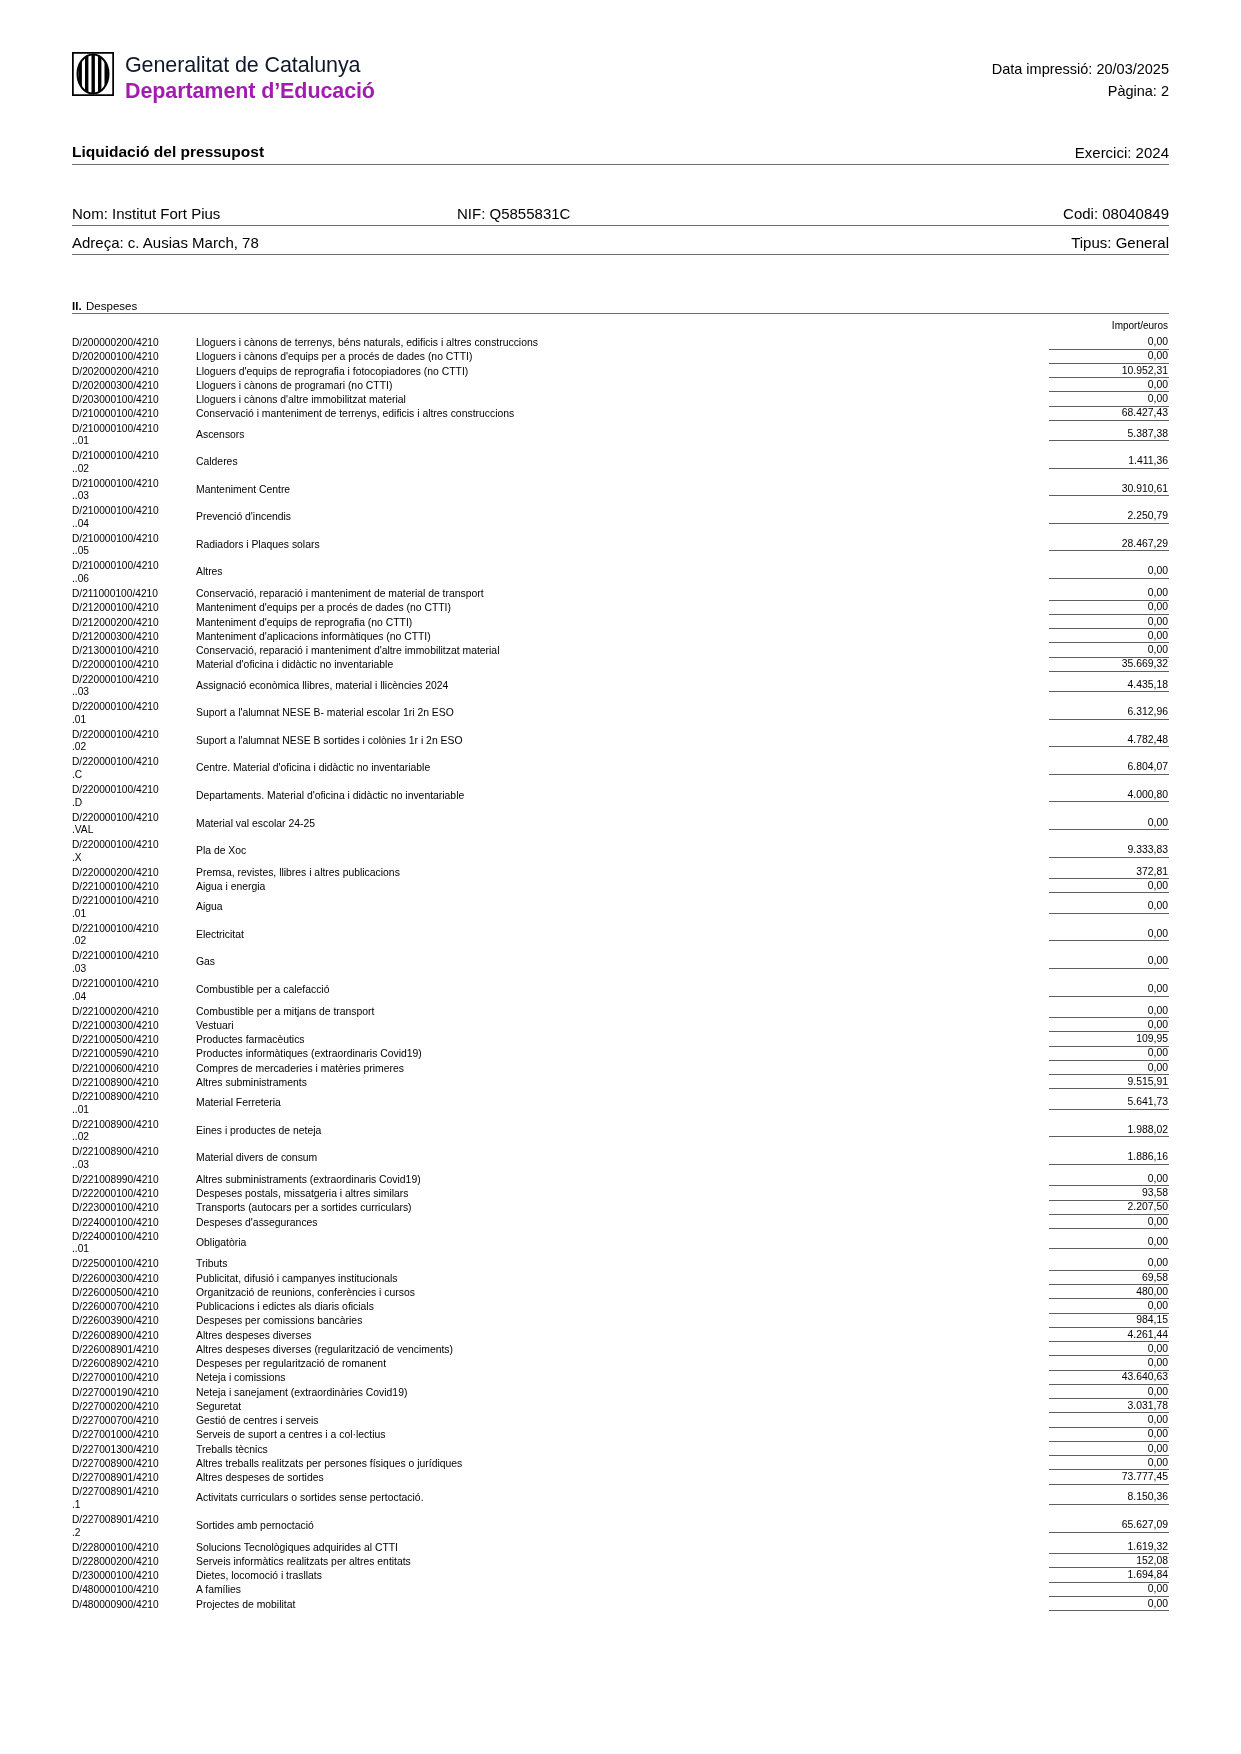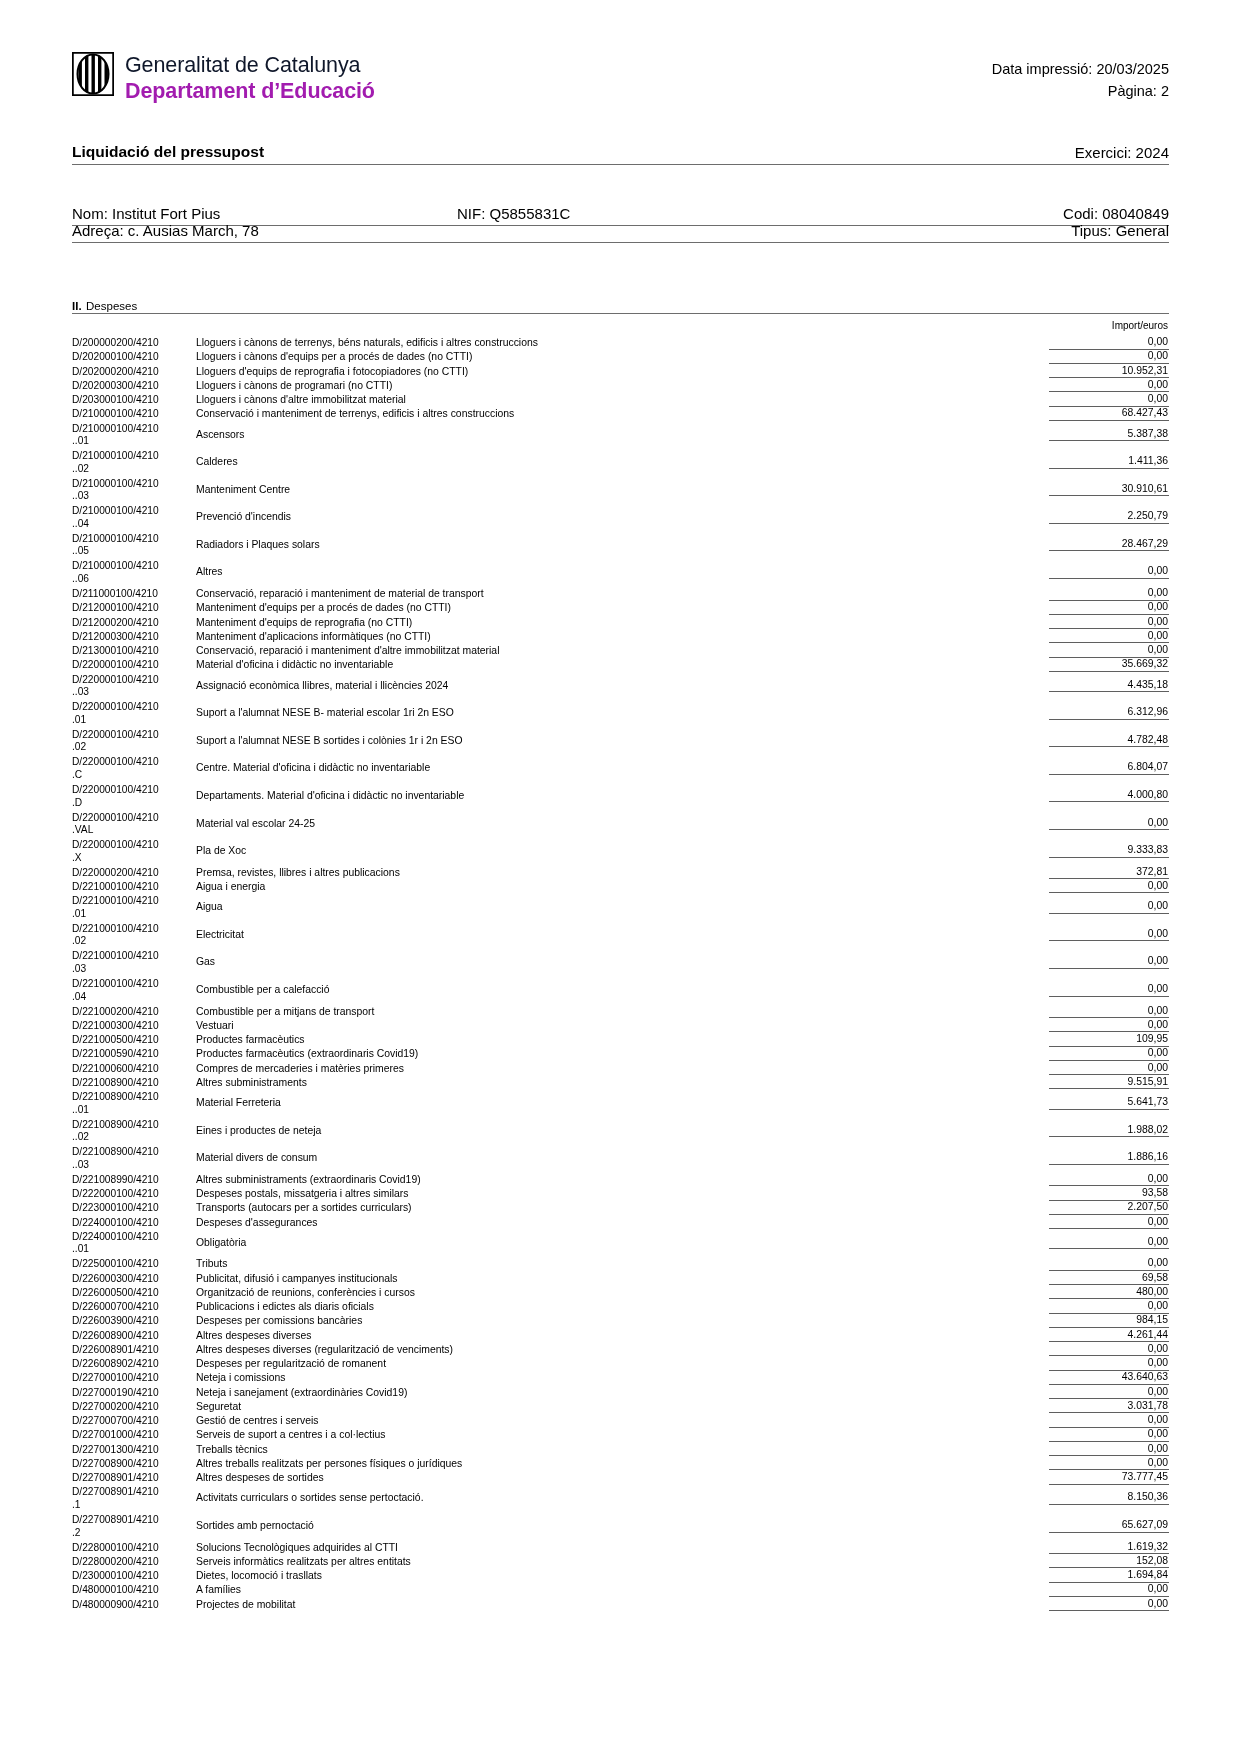--- a/index.html
+++ b/index.html
@@ -87,21 +87,21 @@
   .ruled .mid { position: absolute; left: 385px; bottom: 3px; font-size: 15px; }
   .ruled .rgt { position: absolute; right: 0; bottom: 3px; font-size: 15px; }
   .rule {
     border-bottom: 1.6px solid #6d6d6d;
     box-shadow: 0 -1.1px 0 0 #000 inset;
     height: 0;
   }
 
   #title-row  { top: 138px; }
   #nom-row    { top: 168px; margin-top: 31px; }
-  #adreca-row { top: 216px; }
+  #adreca-row { top: 228px; }
 
   
   .section {
     position: absolute;
     left: 72px;
     right: 72px;
     top: 296px;
   }
   .section-head {
     position: relative;
@@ -535,21 +535,21 @@
       <div class="trow">
         <div class="code">D/221000500/4210</div>
         <div class="desc">Productes farmacèutics</div>
         <div class="amt-wrap">
           <div class="amt">109,95</div>
           <div class="amt-rule"></div>
         </div>
       </div>
       <div class="trow">
         <div class="code">D/221000590/4210</div>
-        <div class="desc">Productes farmacèutics (extraordinaris Covid19)</div>
+        <div class="desc">Productes informàtiques (extraordinaris Covid19)</div>
         <div class="amt-wrap">
           <div class="amt">0,00</div>
           <div class="amt-rule"></div>
         </div>
       </div>
       <div class="trow">
         <div class="code">D/221000600/4210</div>
         <div class="desc">Compres de mercaderies i matèries primeres</div>
         <div class="amt-wrap">
           <div class="amt">0,00</div>

